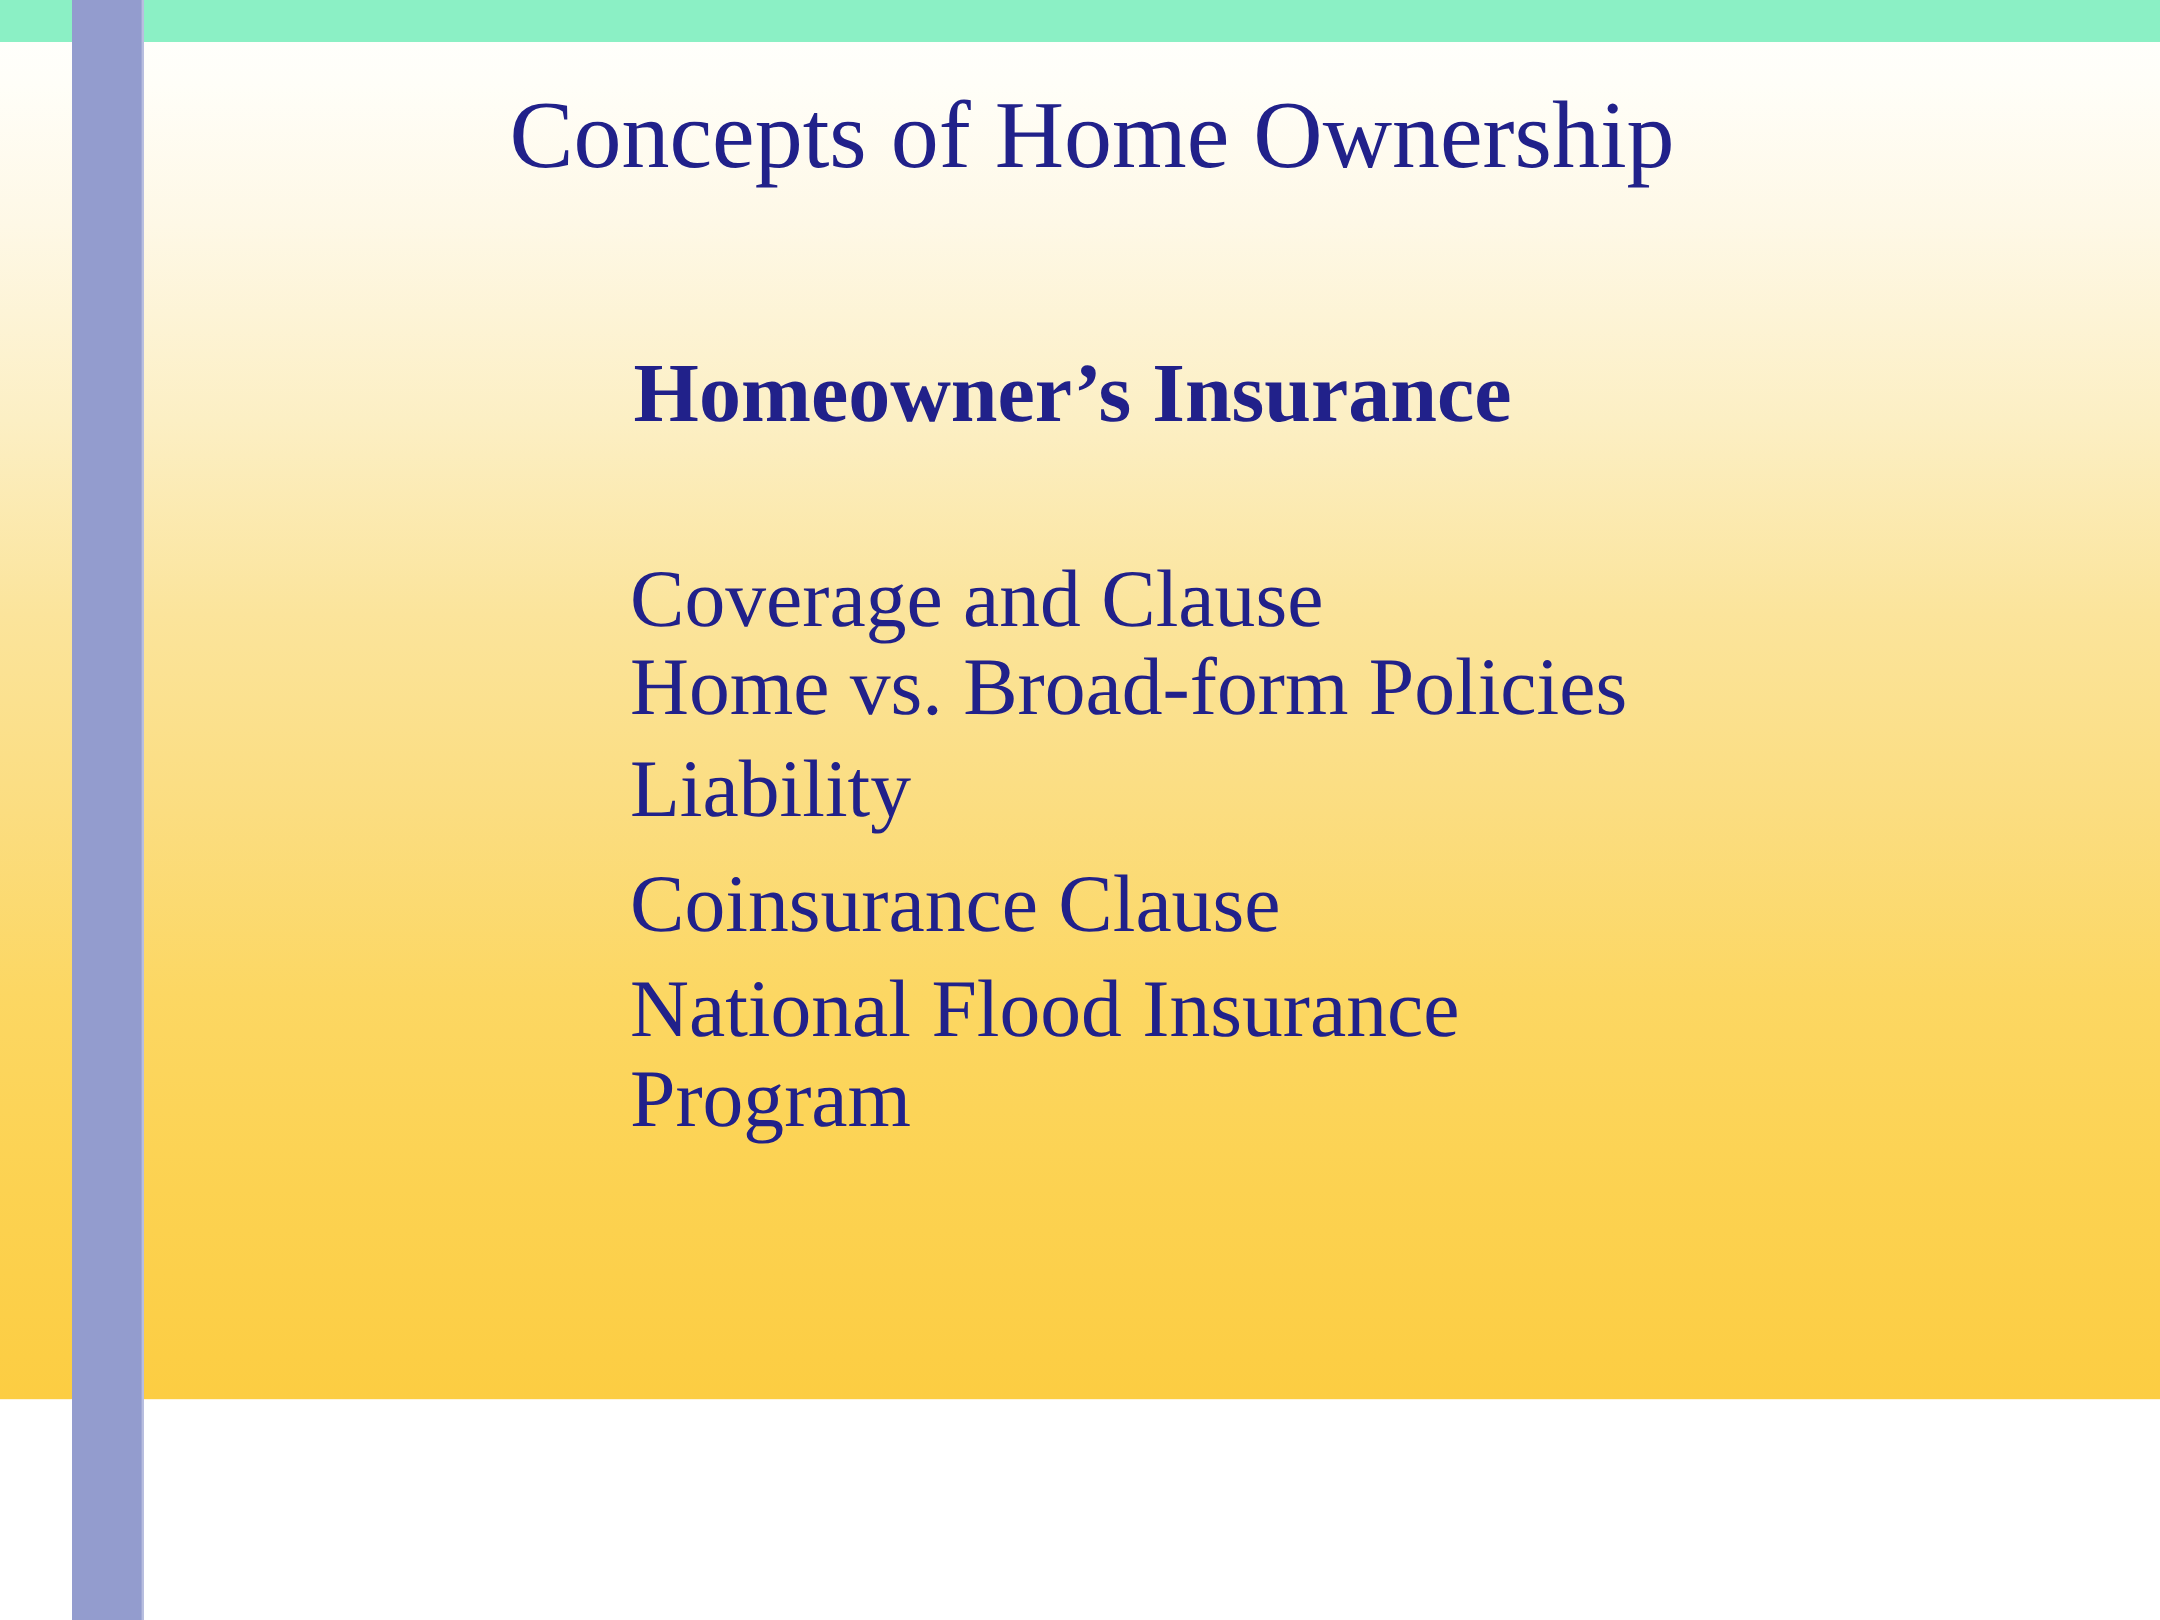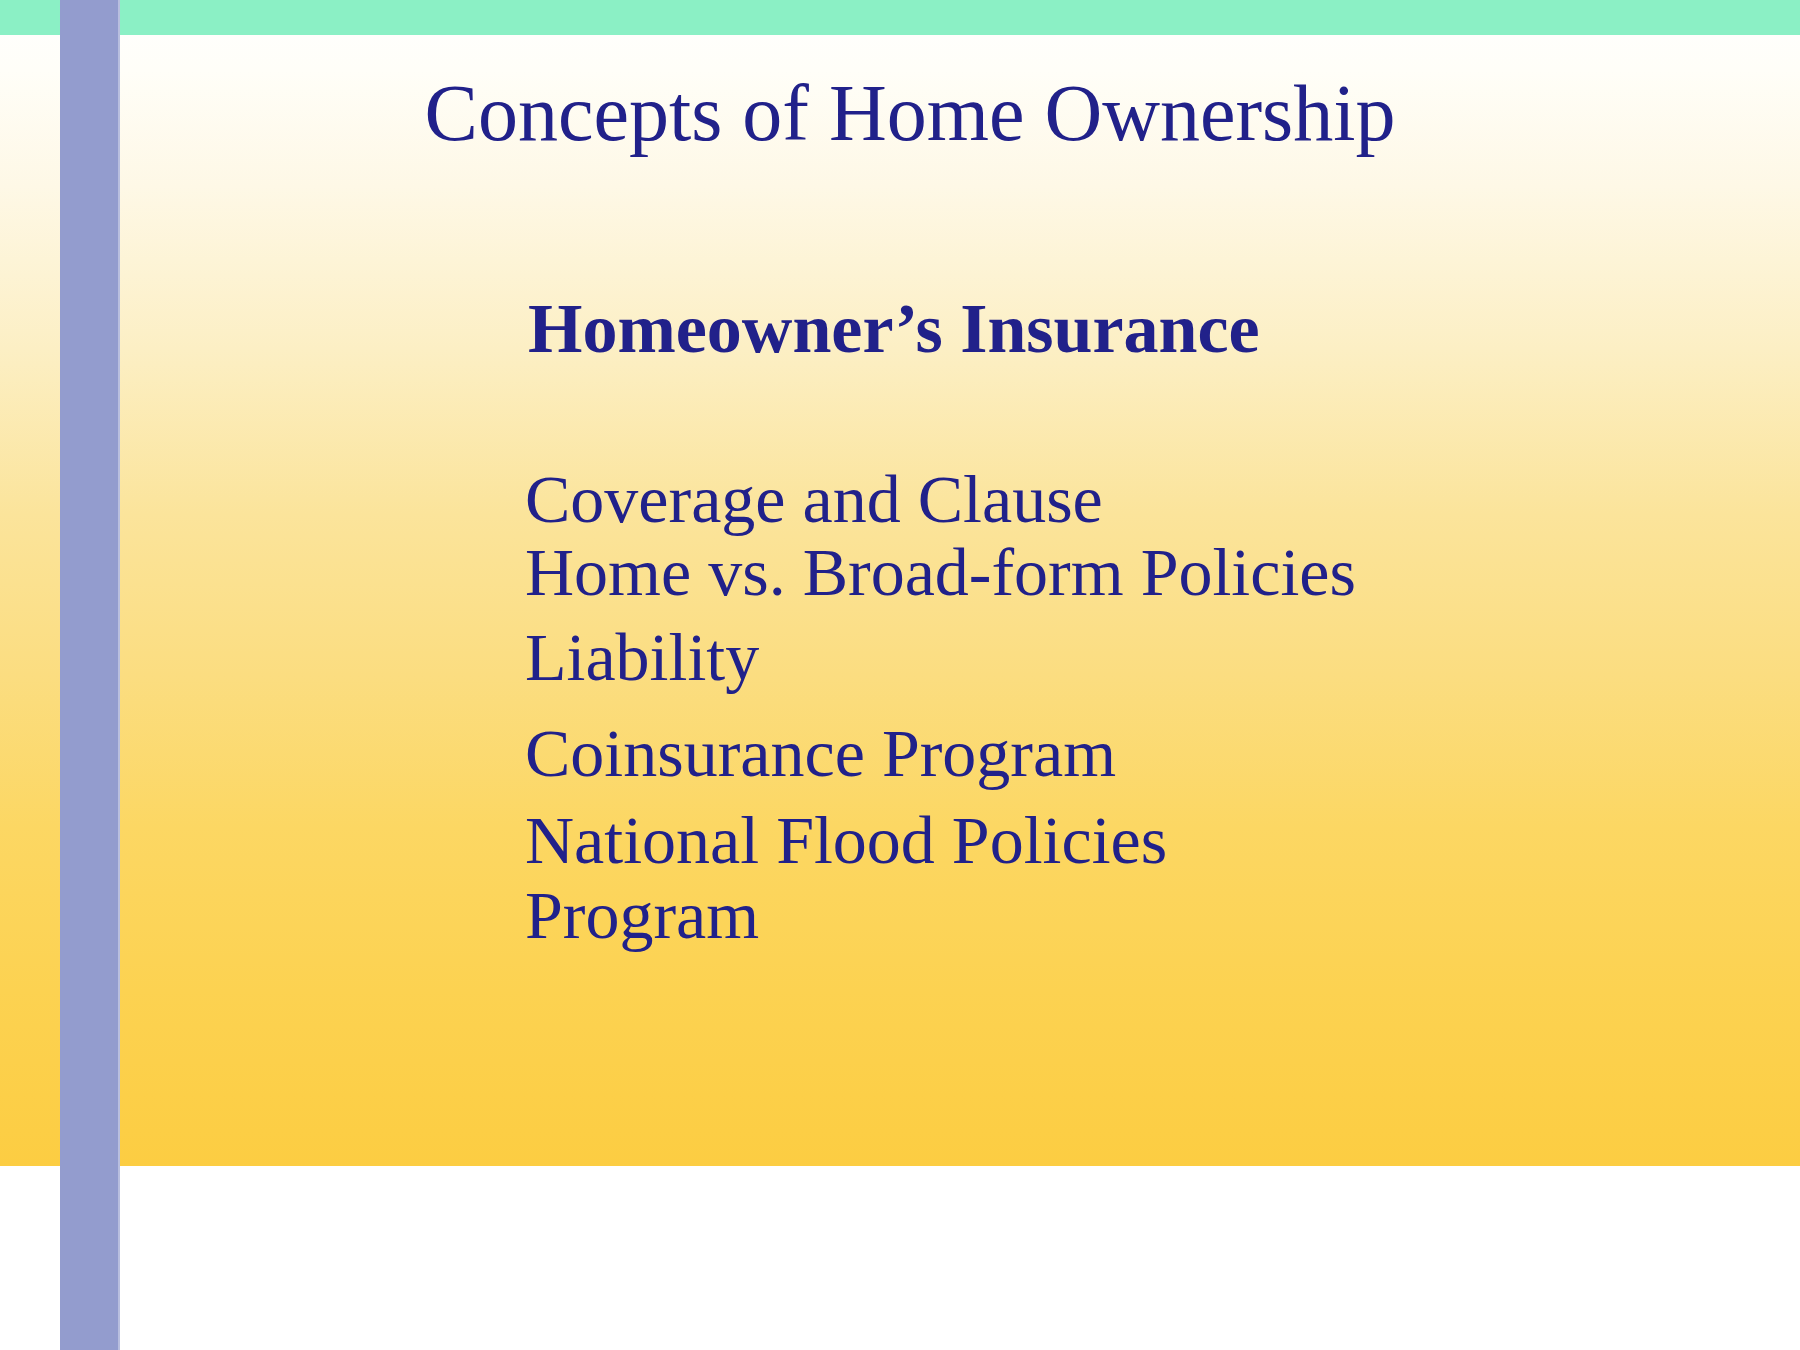--- a/index.html
+++ b/index.html
@@ -89,16 +89,16 @@
   <div class="side-bar"></div>
 
   <div class="title">Concepts of Home Ownership</div>
 
   <div class="heading">Homeowner’s Insurance</div>
 
   <div>
     <div class="bullet-item i0">Coverage and Clause</div>
     <div class="bullet-item i1">Home vs. Broad-form Policies</div>
     <div class="bullet-item i2">Liability</div>
-    <div class="bullet-item i3">Coinsurance Program</div>
-    <div class="bullet-item i4">National Flood Policies Program</div>
+    <div class="bullet-item i3">Coinsurance Clause</div>
+    <div class="bullet-item i4">National Flood Insurance Program</div>
   </div>
 </div>
 
 </body></html>

